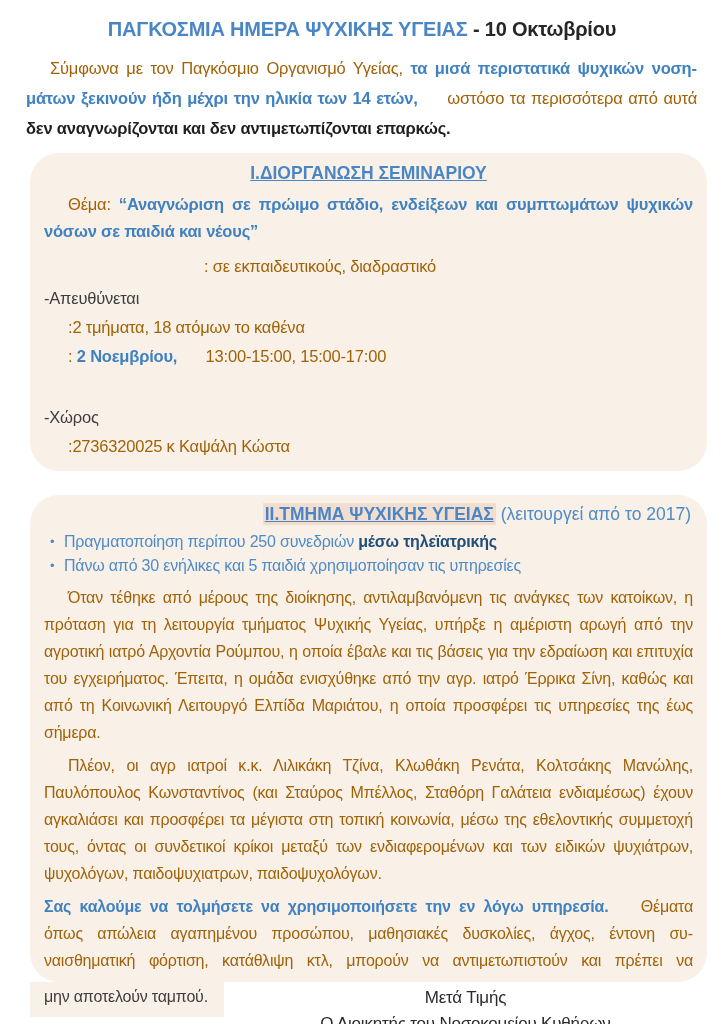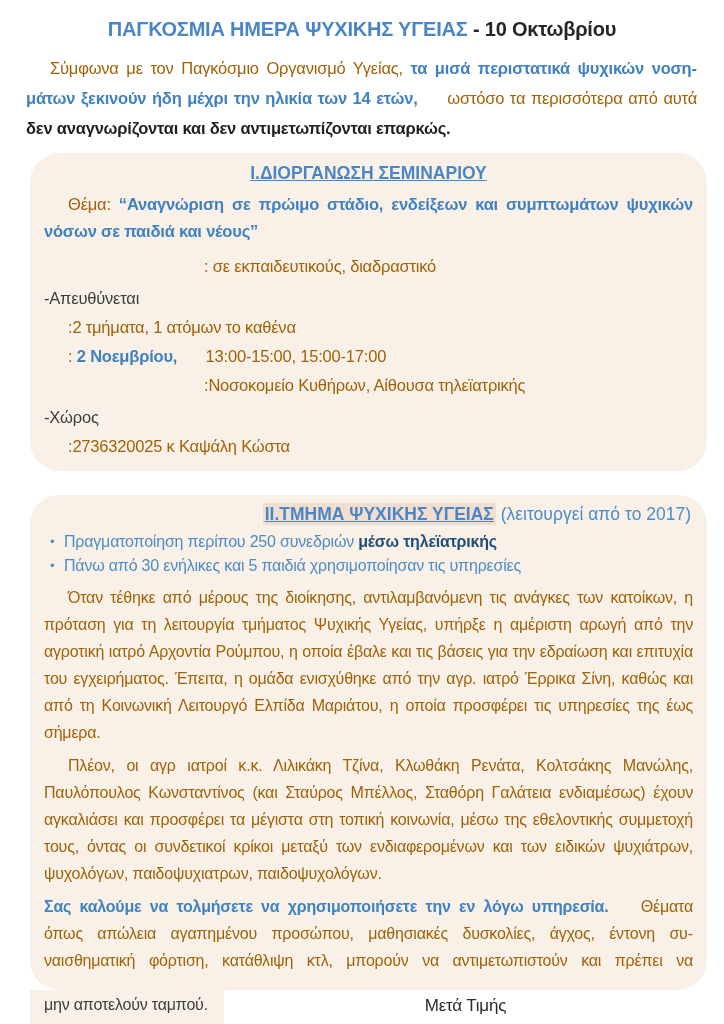--- a/index.html
+++ b/index.html
@@ -32,21 +32,21 @@
   }
 
   
   .peach-box{
     background:#f9f1e8;
     margin:0 17px 0 30px;
     padding:6px 14px 10px 14px;
     border-radius:29px;
   }
   .box1{margin-top:10px;}
-  .box2{margin-top:24px;padding-bottom:16px;}
+  .box2{margin-top:24px;padding-bottom:8px;}
 
   .h-sec1{
     text-align:center;font-size:17.5px;font-weight:bold;color:#4a86c5;
     text-decoration:underline;line-height:24px;margin-top:2px;
   }
   .theme{
     margin-top:6px;font-size:16.5px;line-height:27px;text-align:justify;
     letter-spacing:-0.2px;
   }
   .rows{margin-top:7px;}
@@ -109,28 +109,27 @@
 
   <div class="peach-box box1">
     <div class="h-sec1">Ι.ΔΙΟΡΓΑΝΩΣΗ ΣΕΜΙΝΑΡΙΟΥ</div>
     <div class="theme"><span class="seg-body">Θέμα: </span><span class="seg-blue-bold">“Αναγνώριση σε πρώιμο στάδιο,  ενδείξεων και συμπτωμάτων ψυχικών νόσων σε παιδιά και νέους”</span></div>
     <div class="rows">
       <div class="row">
         <div class="lbl">-Απευθύνεται</div>
         <div class="val"><span class="seg-body">: σε εκπαιδευτικούς, διαδραστικό</span></div>
       </div>
       <div class="row">
-        <div class="val"><span class="seg-body">:2 τμήματα, 1 ατόμων το καθένα</span></div>
+        <div class="val"><span class="seg-body">:2 τμήματα, 18 ατόμων το καθένα</span></div>
       </div>
       <div class="row">
         <div class="val"><span class="seg-body">: </span><span class="seg-blue-bold">2 Νοεμβρίου,</span><span class="seg-body"> 13:00-15:00, 15:00-17:00</span></div>
       </div>
       <div class="row">
         <div class="lbl">-Χώρος</div>
-        <div class="val"><span class="seg-body">:Νοσοκομείο Κυθήρων, Αίθουσα τηλεϊατρικής</span></div>
       </div>
       <div class="row">
         <div class="val"><span class="seg-body">:2736320025 κ Καψάλη Κώστα</span></div>
       </div>
     </div>
   </div>
 
   <div class="peach-box box2">
     <div class="h-sec2">
       <span class="h2-main">ΙΙ.ΤΜΗΜΑ ΨΥΧΙΚΗΣ ΥΓΕΙΑΣ</span><span> (λειτουργεί από το 2017)</span>

